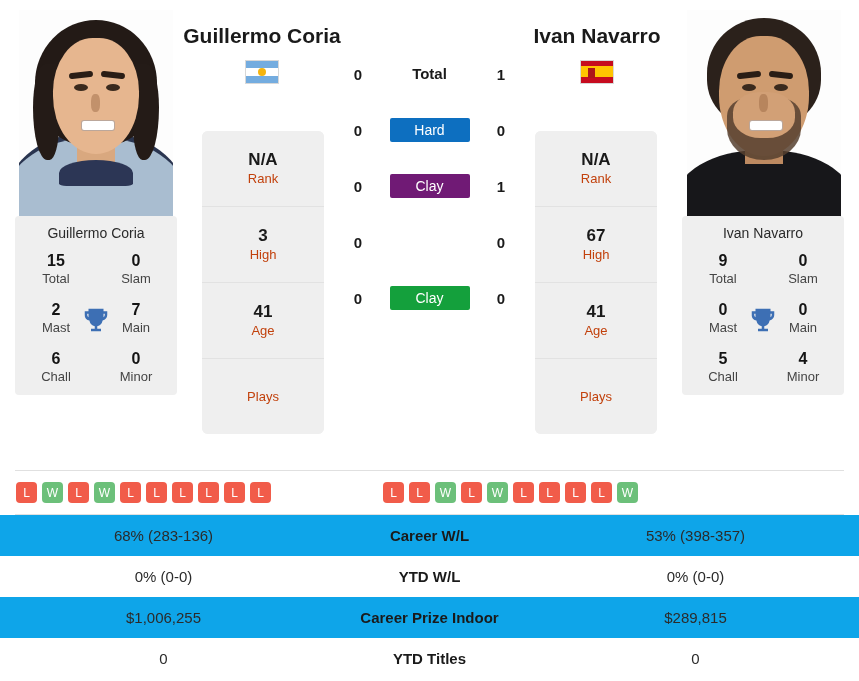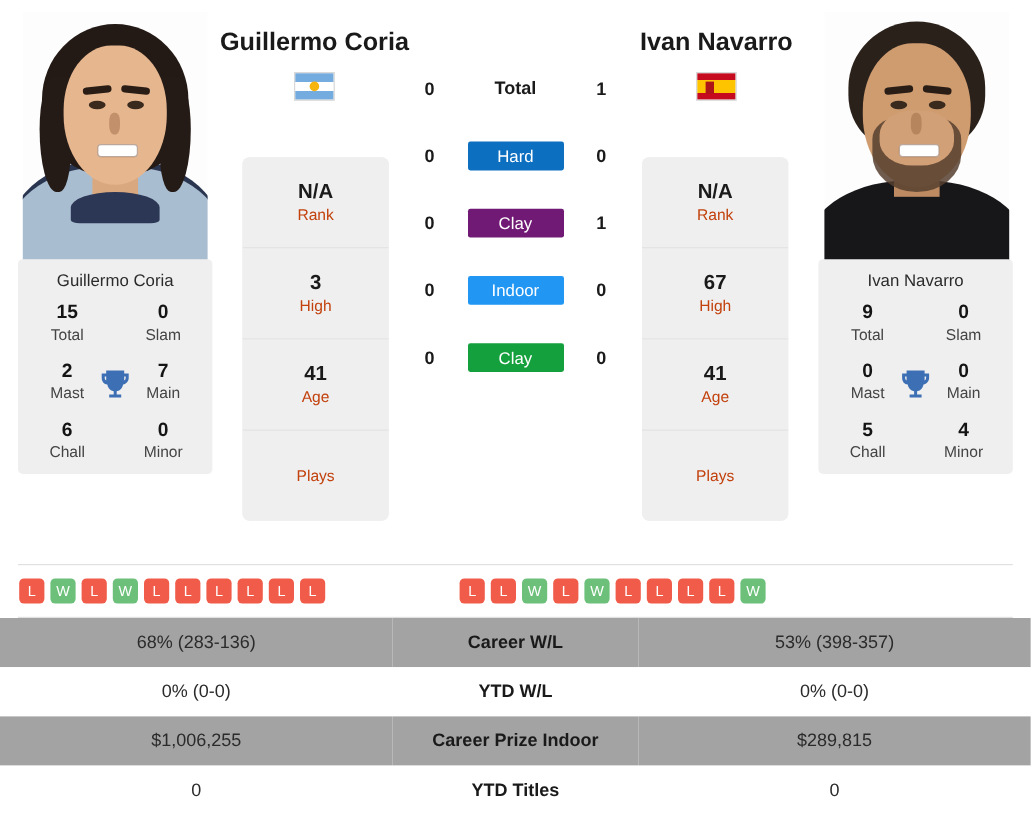--- a/index.html
+++ b/index.html
@@ -292,21 +292,21 @@
 
   
   .cmp-table {
     position: absolute;
     top: 515px;
     left: 0;
     width: 859px;
     border-collapse: collapse;
   }
   .cmp-table tr { height: 41px; }
-  .cmp-table tr.odd  { background: #a3a3a3; }
+  .cmp-table tr.odd  { background: #0ea5e9; }
   .cmp-table tr.even { background: #ffffff; }
   .cmp-table td {
     font-size: 15px;
     color: #2b2b2b;
     text-align: center;
     border: none;
     padding: 0;
   }
   .cmp-table td.left-val  { width: 327px; }
   .cmp-table td.right-val { width: 327px; }
@@ -414,21 +414,20 @@
         <div class="h2h-mid"><span class="surface-badge" style="background: rgb(13, 111, 192);">Hard</span></div>
         <div class="h2h-num">0</div>
       </div>
       <div class="h2h-row">
         <div class="h2h-num">0</div>
         <div class="h2h-mid"><span class="surface-badge" style="background: #701a75;">Clay</span></div>
         <div class="h2h-num">1</div>
       </div>
       <div class="h2h-row">
         <div class="h2h-num">0</div>
-        <div class="h2h-mid"><span class="surface-badge" style="background: rgb(33, 150, 243);">Indoor</span></div>
         <div class="h2h-num">0</div>
       </div>
       <div class="h2h-row">
         <div class="h2h-num">0</div>
         <div class="h2h-mid"><span class="surface-badge" style="background: rgb(20, 160, 60);">Clay</span></div>
         <div class="h2h-num">0</div>
       </div>
     </div>
 
   <div class="stat-card stat-card-left">

